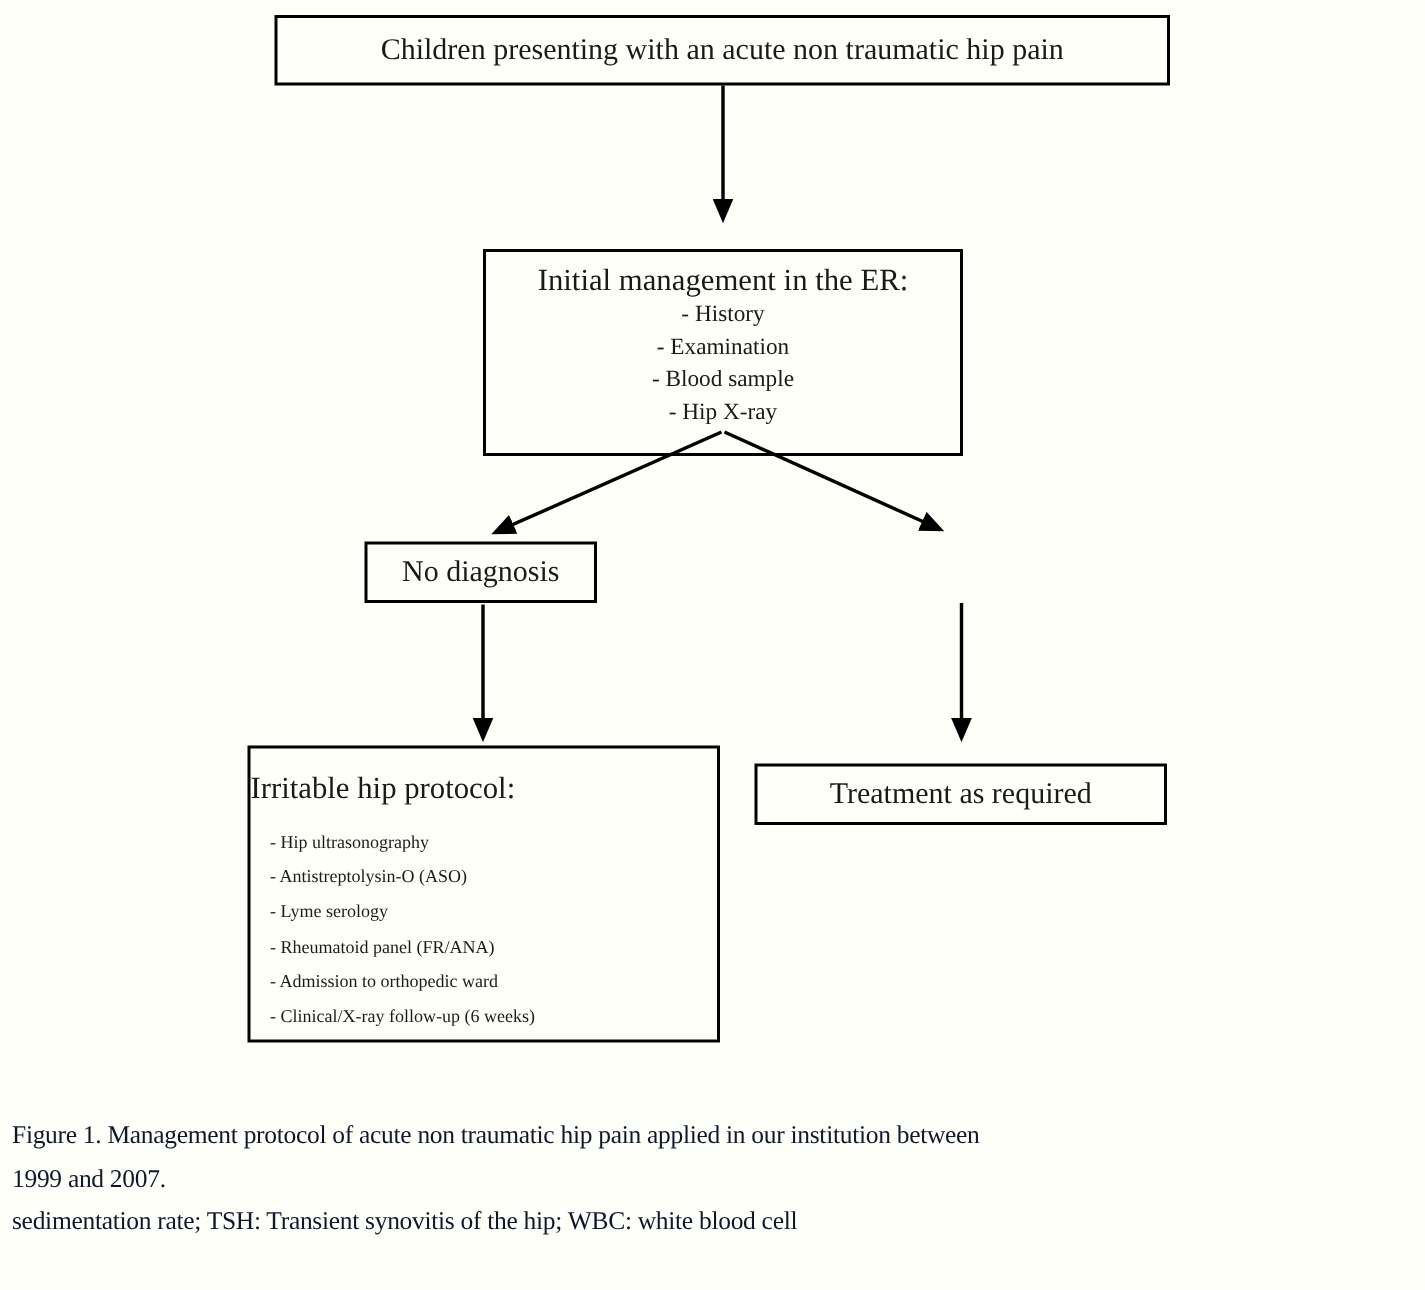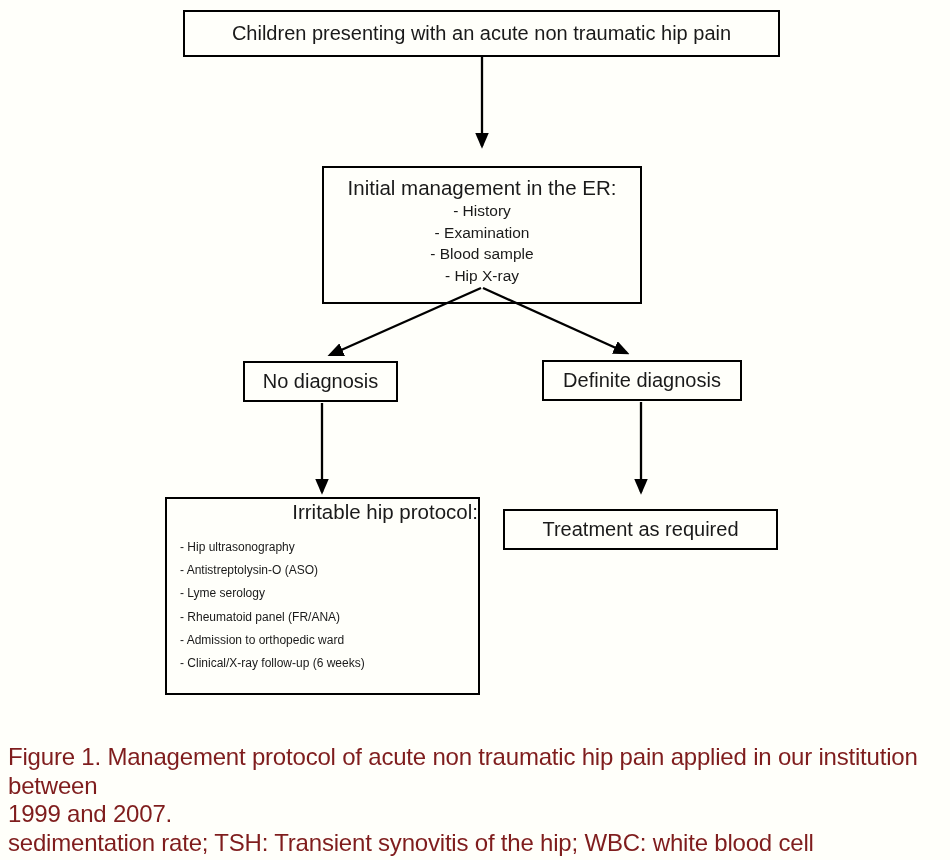--- a/index.html
+++ b/index.html
@@ -4,21 +4,21 @@
 <style>
   html, body {
     margin: 0;
     padding: 0;
   }
   .stage {
     position: relative;
     width: 950px;
     height: 860px;
     background: #fffffa;
-    font-family: Liberation Sans, sans-serif;
+    font-family: Liberation Serif, serif;
     color: #1a1a1a;
     overflow: hidden;
   }
   .arrows {
     position: absolute;
     left: 0;
     top: 0;
   }
   .node {
     position: absolute;
@@ -54,22 +54,22 @@
   }
   .node-definite-diagnosis {
     left: 542px; top: 360px; width: 200px; height: 41px;
     font-size: 20px;
   }
   .node-protocol {
     left: 165px; top: 497px; width: 315px; height: 198px;
   }
   .proto-title {
     font-size: 20.5px;
-    text-align: right;
-    margin-top: 1px;
+    text-align: left;
+    margin-top: 16px;
   }
   .proto-list {
     margin-top: 12px;
     padding-left: 13px;
   }
   .proto-item {
     font-size: 12px;
     line-height: 23.2px;
     white-space: nowrap;
   }
@@ -78,25 +78,25 @@
     font-size: 20px;
     margin-top: 12px;
   }
   .caption {
     position: absolute;
     left: 8px;
     top: 743px;
     width: 940px;
   }
   .cap-line {
-    font-size: 24px;
+    font-size: 17px;
     line-height: 28.6px;
     letter-spacing: -0.2px;
     white-space: pre-wrap;
-    color: #7f1d1d;
+    color: #0f172a;
   }
 </style>
 </head>
 <body>
 
 <div class="stage">
 
   <svg class="arrows" width="950" height="740" aria-hidden="true">
     <defs>
       <marker id="ah" viewBox="0 0 7 6" markerWidth="7" markerHeight="6" refX="5.8" refY="3" orient="auto" markerUnits="strokeWidth">
@@ -121,23 +121,20 @@
     <div class="er-item">- History</div>
     <div class="er-item">- Examination</div>
     <div class="er-item">- Blood sample</div>
     <div class="er-item">- Hip X-ray</div>
   </div>
 
   <div class="node node-no-diagnosis center-flex">
     <span>No diagnosis</span>
   </div>
 
-  <div class="node node-definite-diagnosis center-flex">
-    <span>Definite diagnosis</span>
-  </div>
 
   <div class="node node-protocol">
     <div class="proto-title">Irritable hip protocol:</div>
     <div class="proto-list">
       <div class="proto-item">- Hip ultrasonography</div>
       <div class="proto-item">- Antistreptolysin-O (ASO)</div>
       <div class="proto-item">- Lyme serology</div>
       <div class="proto-item">- Rheumatoid panel (FR/ANA)</div>
       <div class="proto-item">- Admission to orthopedic ward</div>
       <div class="proto-item">- Clinical/X-ray follow-up (6 weeks)</div>

